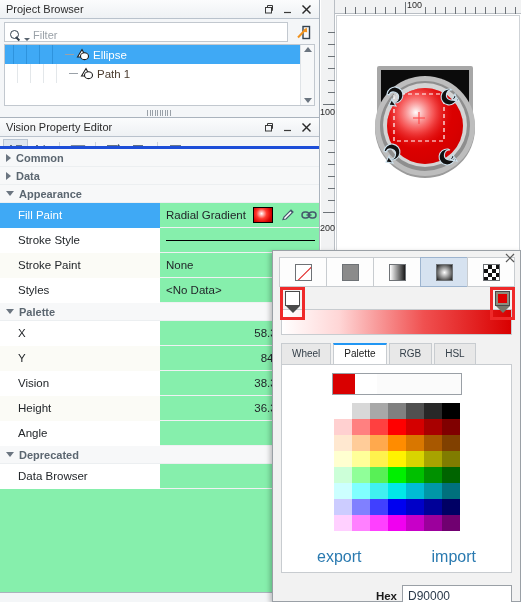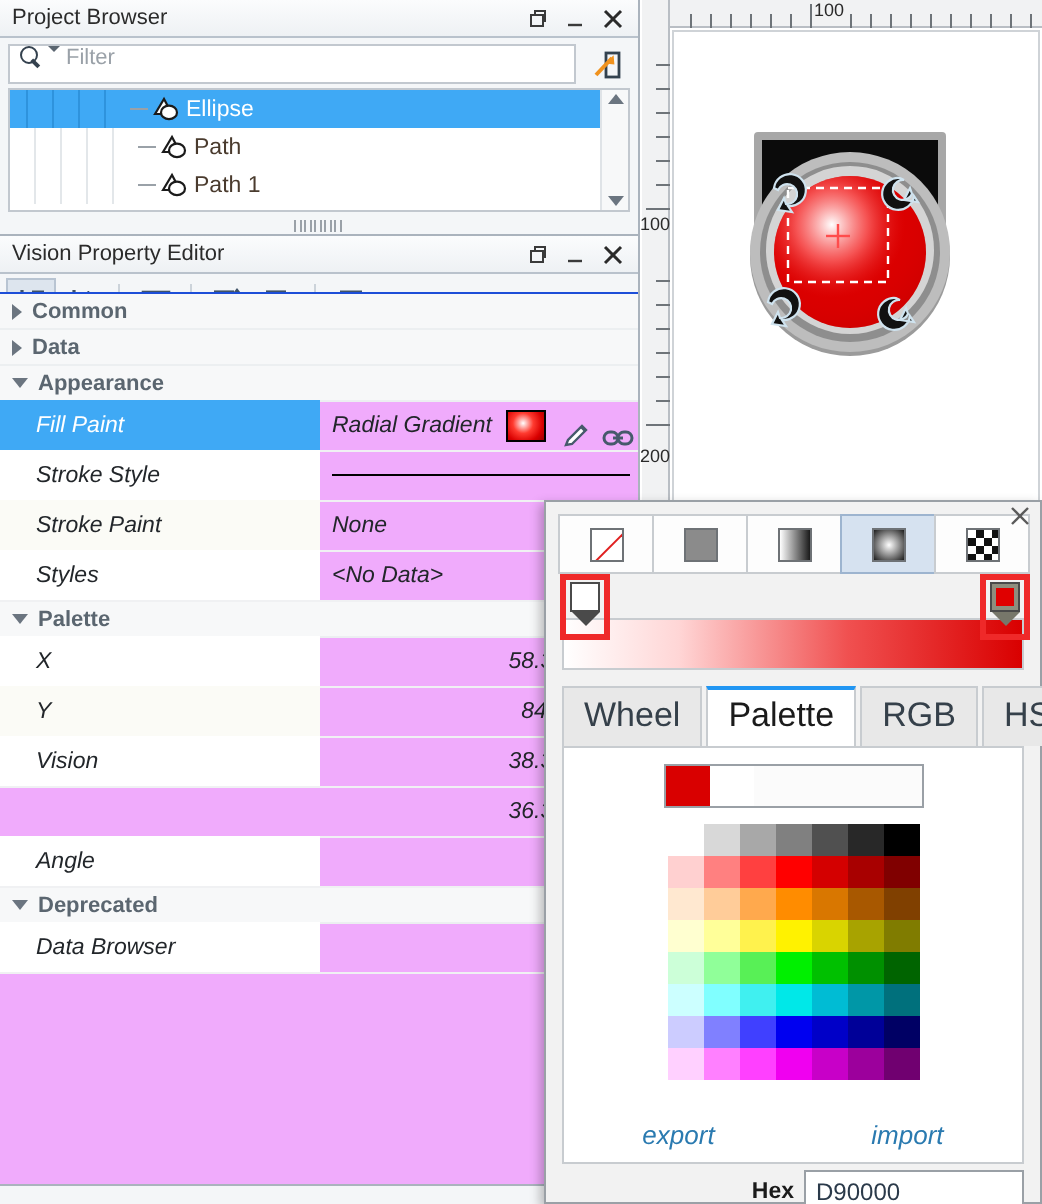--- a/index.html
+++ b/index.html
@@ -24,21 +24,21 @@
   .win-btn { width:12px; height:12px; display:flex; align-items:center; justify-content:center; color:#3a3a3a; }
 
   
   #project-browser {
     position:absolute; left:0; top:0; width:320px; height:118px;
     background:#f4f6f8; border-right:1px solid #aab3bd; border-bottom:1px solid #aab3bd;
   }
   .pb-filter-row { display:flex; align-items:center; height:25px; padding:3px 4px 2px 4px; gap:3px; }
   .filter-box {
     flex:1; height:20px; background:#fff; border:1px solid #c2c8cf;
-    display:flex; align-items:flex-start; padding:0 5px; gap:3px;
+    display:flex; align-items:flex-end; padding:0 5px; gap:3px;
   }
   .filter-box .ph { color:#9aa1a8; font-size:11px; }
   .magn { position:relative; width:11px; height:11px; }
   .magn::before { content:""; position:absolute; left:0; top:0; width:7px;height:7px;border:1.6px solid #34414e; border-radius:50%; }
   .magn::after { content:""; position:absolute; left:6px; top:6px; width:5px; height:1.6px; background:#34414e; transform:rotate(45deg); transform-origin:left center;}
   .caret-sm { width:0;height:0;border-left:3px solid transparent;border-right:3px solid transparent;border-top:3px solid #5a6570; }
   .pb-iconbtn { width:24px; height:21px; display:flex;align-items:center;justify-content:center; }
   .pb-tree {
     margin:0 4px; height:62px; background:#fff; border:1px solid #c2c8cf;
     display:flex; position:relative; overflow:hidden;
@@ -61,26 +61,26 @@
 
   
   #vision-prop {
     position:absolute; left:0; top:118px; width:320px; height:484px;
     background:#fff; border-right:1px solid #aab3bd;
   }
   .vp-toolbar { height:28px; background:#f4f6f8; border-bottom:1px solid #cfd6dd; display:flex; align-items:center; padding:0 3px; gap:1px;}
   .tb-btn { width:25px; height:24px; display:flex; align-items:center; justify-content:center; border:1px solid transparent; }
   .tb-btn.active { background:#dde5ee; border:1px solid #b8c4d2; }
   .tb-sep { width:1px; height:18px; background:#ccd3da; margin:0 4px; }
-  .vp-table { position:absolute; top:28px; left:0; right:0; bottom:0; background:#f0abfc; overflow:hidden; border-top:1px solid #1d4ed8;}
+  .vp-table { position:absolute; top:28px; left:0; right:0; bottom:0; background:#86efac; overflow:hidden; border-top:3px solid #1d4ed8;}
   .grp-row { height:18px; display:flex; align-items:center; gap:5px; padding-left:6px;
              background:#f7f8f9; border-bottom:1px solid #eceff1; font-weight:bold; color:#5b6670; font-size:11px;}
   .tri-r { width:0;height:0;border-top:4px solid transparent;border-bottom:4px solid transparent;border-left:5px solid #6b7580;}
   .tri-d { width:0;height:0;border-left:4px solid transparent;border-right:4px solid transparent;border-top:5px solid #6b7580;}
-  .prop-row { height:25px; display:flex; align-items:flex-end; border-bottom:1px solid #f0f1f3;font-style:italic; }
+  .prop-row { height:25px; display:flex; align-items:center; border-bottom:1px solid #f0f1f3; }
   .prop-name { width:160px; padding-left:18px; font-size:11.5px; color:#22262a; height:25px; display:flex; align-items:center; background:#fff;}
   .prop-row:nth-child(even) .prop-name { background:#fbfbf6; }
   .prop-row.sel .prop-name { background:#3fa9f5; color:#fff; }
   .prop-val { flex:1; height:25px; display:flex; align-items:center; justify-content:space-between; padding:0 4px 0 6px; font-size:11.5px; color:#22262a;}
   .prop-val.right { justify-content:flex-end; }
   .swatch-rg { width:20px; height:16px; border:1px solid #000;
       background: radial-gradient(circle at 42% 40%, #ffffff 0%, #ff3b30 38%, #d90000 72%, #9b0000 100%); }
   .swatch-none { width:36px; height:16px;
       background-image:
         linear-gradient(45deg,#4a4a4a 25%,transparent 25%,transparent 75%,#4a4a4a 75%),
@@ -126,30 +126,30 @@
     position:absolute; top:0; width:15px; height:22px;
   }
   .stop .body { width:15px; height:15px; border:1px solid #4a4a4a; background:#fff; }
   .stop .tip { width:0;height:0;margin-left:0.5px; border-left:7px solid transparent;border-right:7px solid transparent;border-top:7px solid #4a4a4a; }
   .stop.right .body { background:#8e8e7e; display:flex;align-items:center;justify-content:center;}
   .stop.right .inner { width:9px;height:9px;background:#e00000; }
   .stop.right .tip { border-top-color:#77776a; }
   .hl-box { position:absolute; border:3px solid #ef2929; }
   .tabs { display:flex; margin:6px 8px 0 8px; border-bottom:1px solid #c8ccd0; }
   .tab { padding:4px 10px 5px 10px; background:#e8e8e8; border:1px solid #c8ccd0; border-bottom:none; margin-right:2px;
-         font-size:17px; color:#35404a; }
+         font-size:10px; color:#35404a; }
   .tab.active { background:#fff; border-top:2px solid #2196f3; padding-top:3px; color:#1b1b1b; }
   .tab-body { margin:0 8px; background:#fff; border:1px solid #c8ccd0; border-top:none; height:208px; position:relative; padding-top:8px;}
   .recent { margin:0 auto; width:130px; height:22px; border:1px solid #9aa0a6; display:flex; background:#fbfbfb; }
   .recent .r0 { width:22px; background:#d90000; }
   .recent .r1 { width:22px; background:#ffffff; }
   .pal-grid { margin:8px auto 0 auto; width:126px; display:grid; grid-template-columns:repeat(7,18px); }
   .pal-grid div { height:16px; }
   .pal-links { position:absolute; left:0; right:0; bottom:6px; display:flex; justify-content:space-around; }
-  .pal-links a { color:#2a7ab0; font-size:13px; text-decoration:none;font-style:italic; }
+  .pal-links a { color:#2a7ab0; font-size:16px; text-decoration:none; }
   .hex-row { position:absolute; right:8px; bottom:-6px; display:flex; align-items:center; gap:5px;}
   .hex-row .lbl { font-weight:bold; font-size:11.5px; color:#1b1b1b; }
   .hex-row input { width:110px; height:22px; border:1px solid #9aa0a6; background:#fff; font-size:12px;
                    color:#2b3a4a; padding:0 5px; font-family:"Liberation Sans",sans-serif; }
   
   #bottom-strip { position:absolute; left:0; bottom:0; width:521px; height:10px; background:#f4f6f8; border-top:1px solid #aab3bd; }
   #right-gap { position:absolute; left:321px; top:262px; width:200px; height:340px; background:#ffffff; }
   .h-scroll { position:absolute; left:322px; top:263px; width:198px; height:12px; background:#f1f2f3; border:1px solid #cfd3d7;}
   .h-scroll .thumb { position:absolute; left:60px; top:1px; width:58px; bottom:1px; background:#c6ccd2; border:1px solid #aab3bd;}
 </style>
@@ -224,38 +224,20 @@
           </span>
         <span class="hier">
             <i class="dash"></i>
           </span>
         <span class="shape-icon">
           <svg width="14" height="13" viewBox="0 0 14 13">
               <path d="M1.5 9 L6 1.5 L10 9 Z" fill="#fff" stroke="#1b1b1b" stroke-width="1.1"></path>
               <ellipse cx="8.5" cy="8.2" rx="4" ry="3.4" fill="#fff" stroke="#1b1b1b" stroke-width="1.1"></ellipse>
             </svg>
         </span>
-        <span>Path</span>
-      </div>
-      <div class="tree-row">
-        <span class="cols">
-            <span></span>
-            <span></span>
-            <span></span>
-            <span></span>
-          </span>
-        <span class="hier">
-            <i class="dash"></i>
-          </span>
-        <span class="shape-icon">
-          <svg width="14" height="13" viewBox="0 0 14 13">
-              <path d="M1.5 9 L6 1.5 L10 9 Z" fill="#fff" stroke="#1b1b1b" stroke-width="1.1"></path>
-              <ellipse cx="8.5" cy="8.2" rx="4" ry="3.4" fill="#fff" stroke="#1b1b1b" stroke-width="1.1"></ellipse>
-            </svg>
-        </span>
         <span>Path 1</span>
       </div>
     </div>
     <div class="vscroll">
       <span class="arrow-up"></span>
       <span class="arrow-dn"></span>
     </div>
   </div>
   <div class="grip">
     <i></i>
@@ -432,20 +414,21 @@
         <span>84.072326</span>
       </span>
     </div>
     <div class="prop-row">
       <span class="prop-name">Vision</span>
       <span class="prop-val right">
         <span>38.3256492</span>
       </span>
     </div>
     <div class="prop-row">
+      <span class="prop-name">Height</span>
       <span class="prop-val right">
         <span>36.3543205</span>
       </span>
     </div>
     <div class="prop-row">
       <span class="prop-name">Angle</span>
       <span class="prop-val right">
         <span>0</span>
       </span>
     </div>

